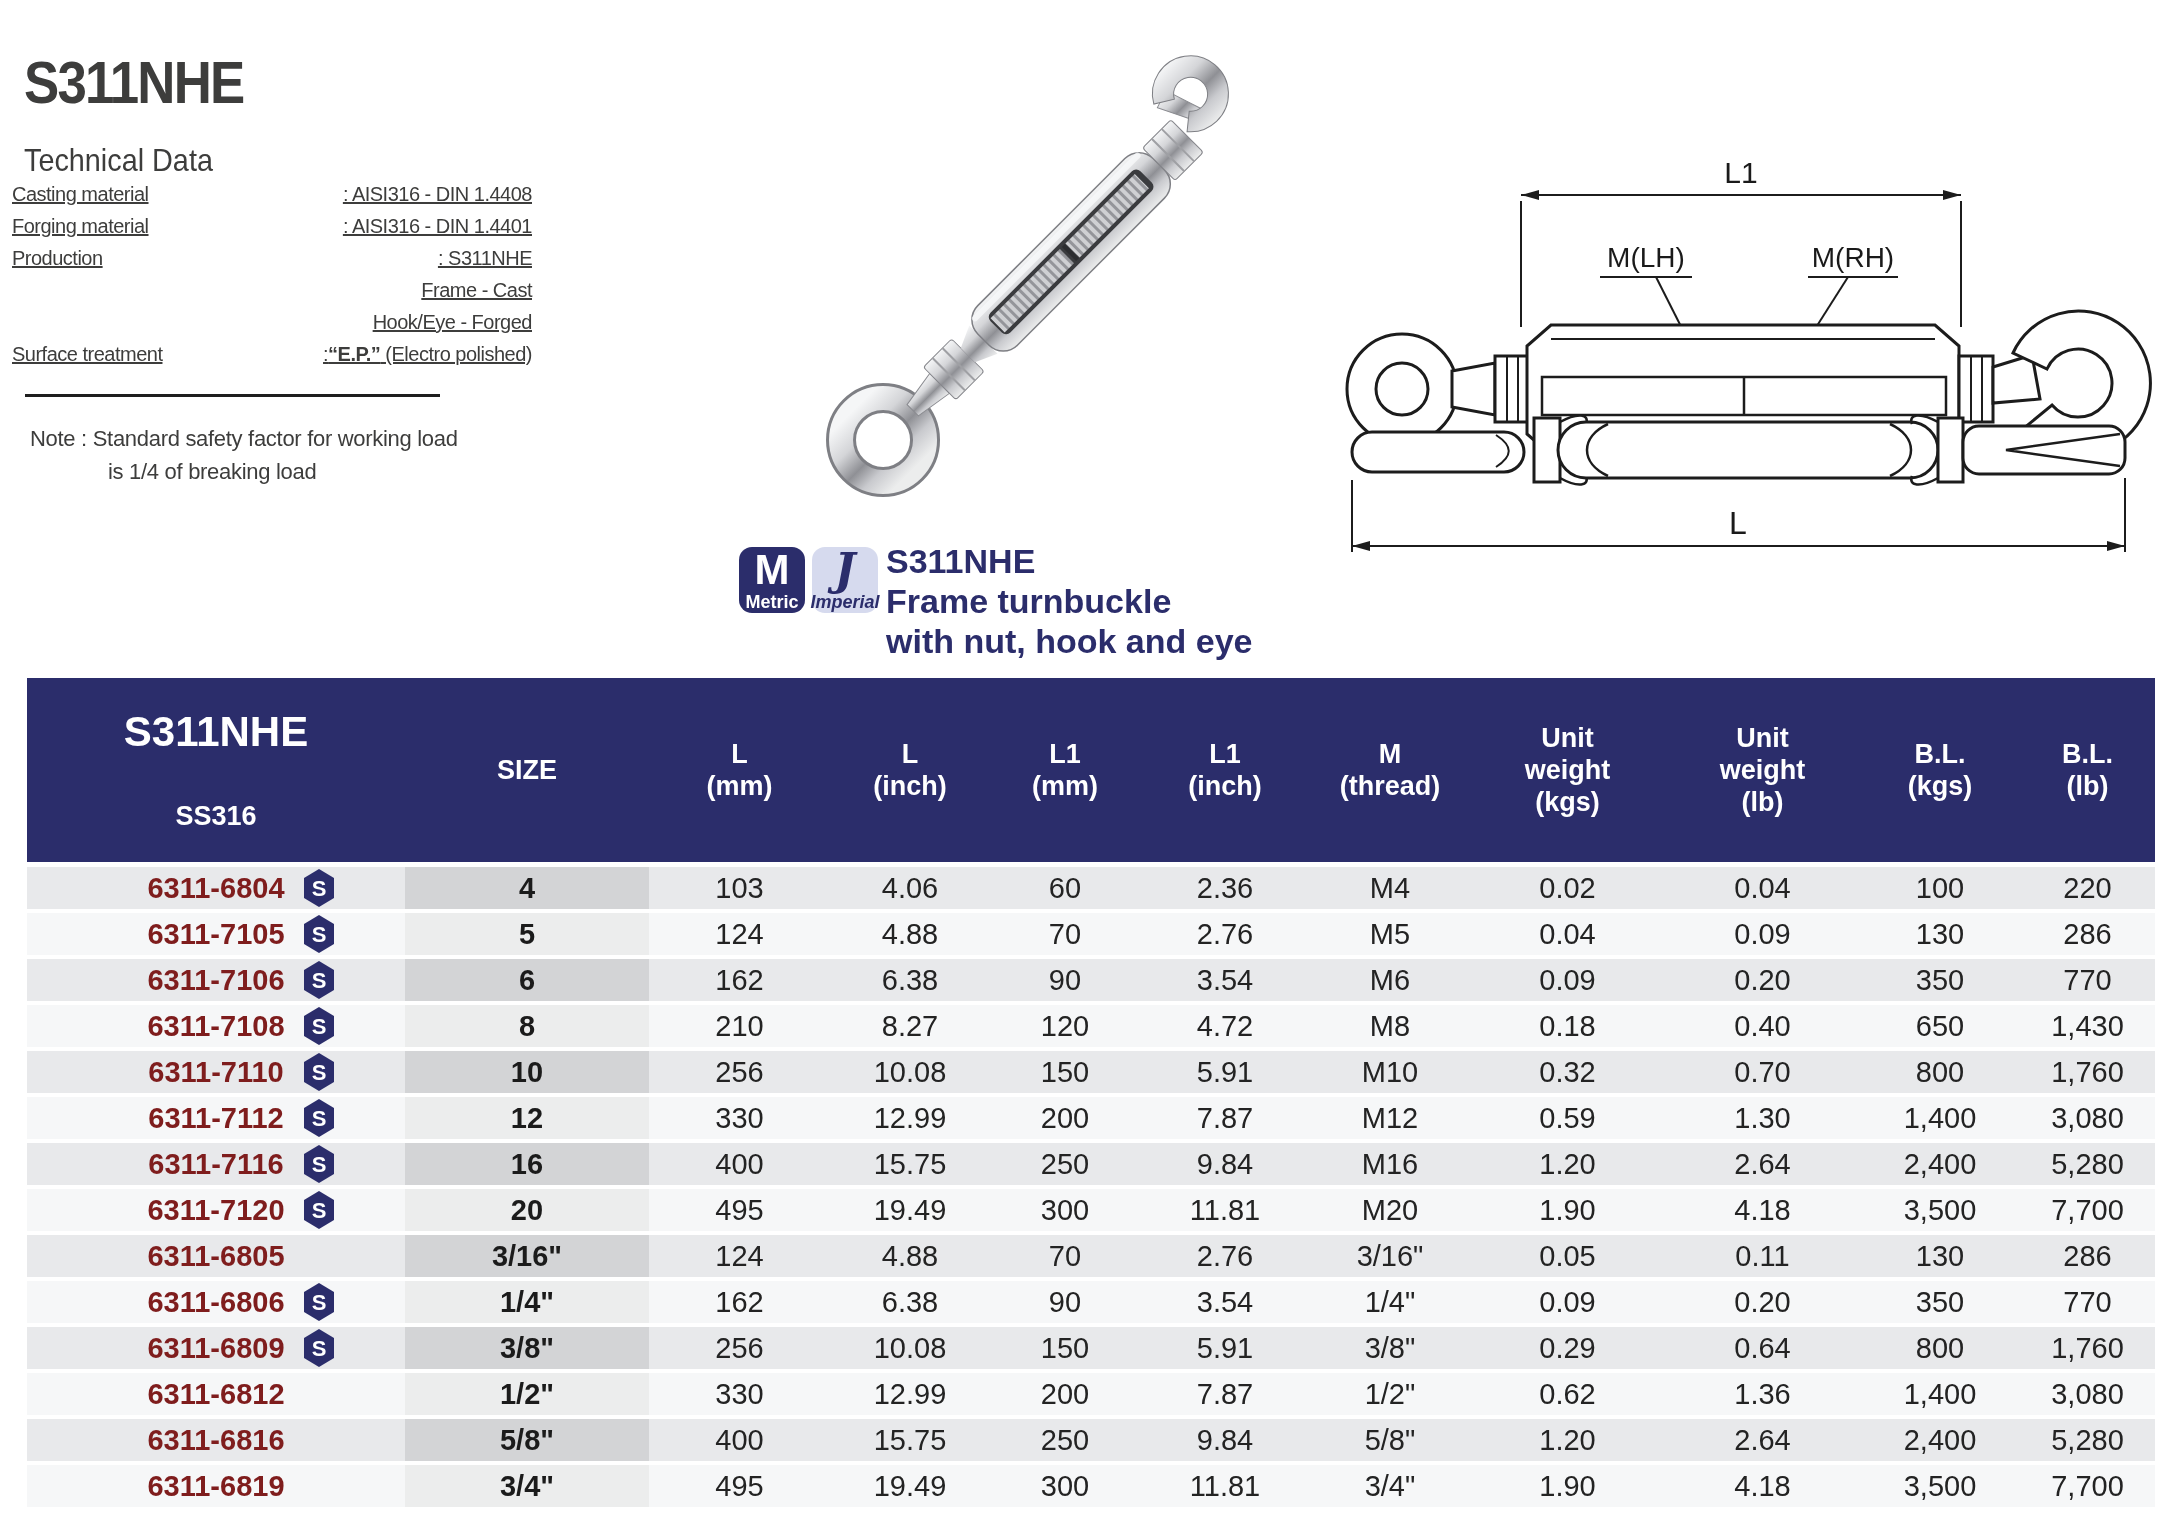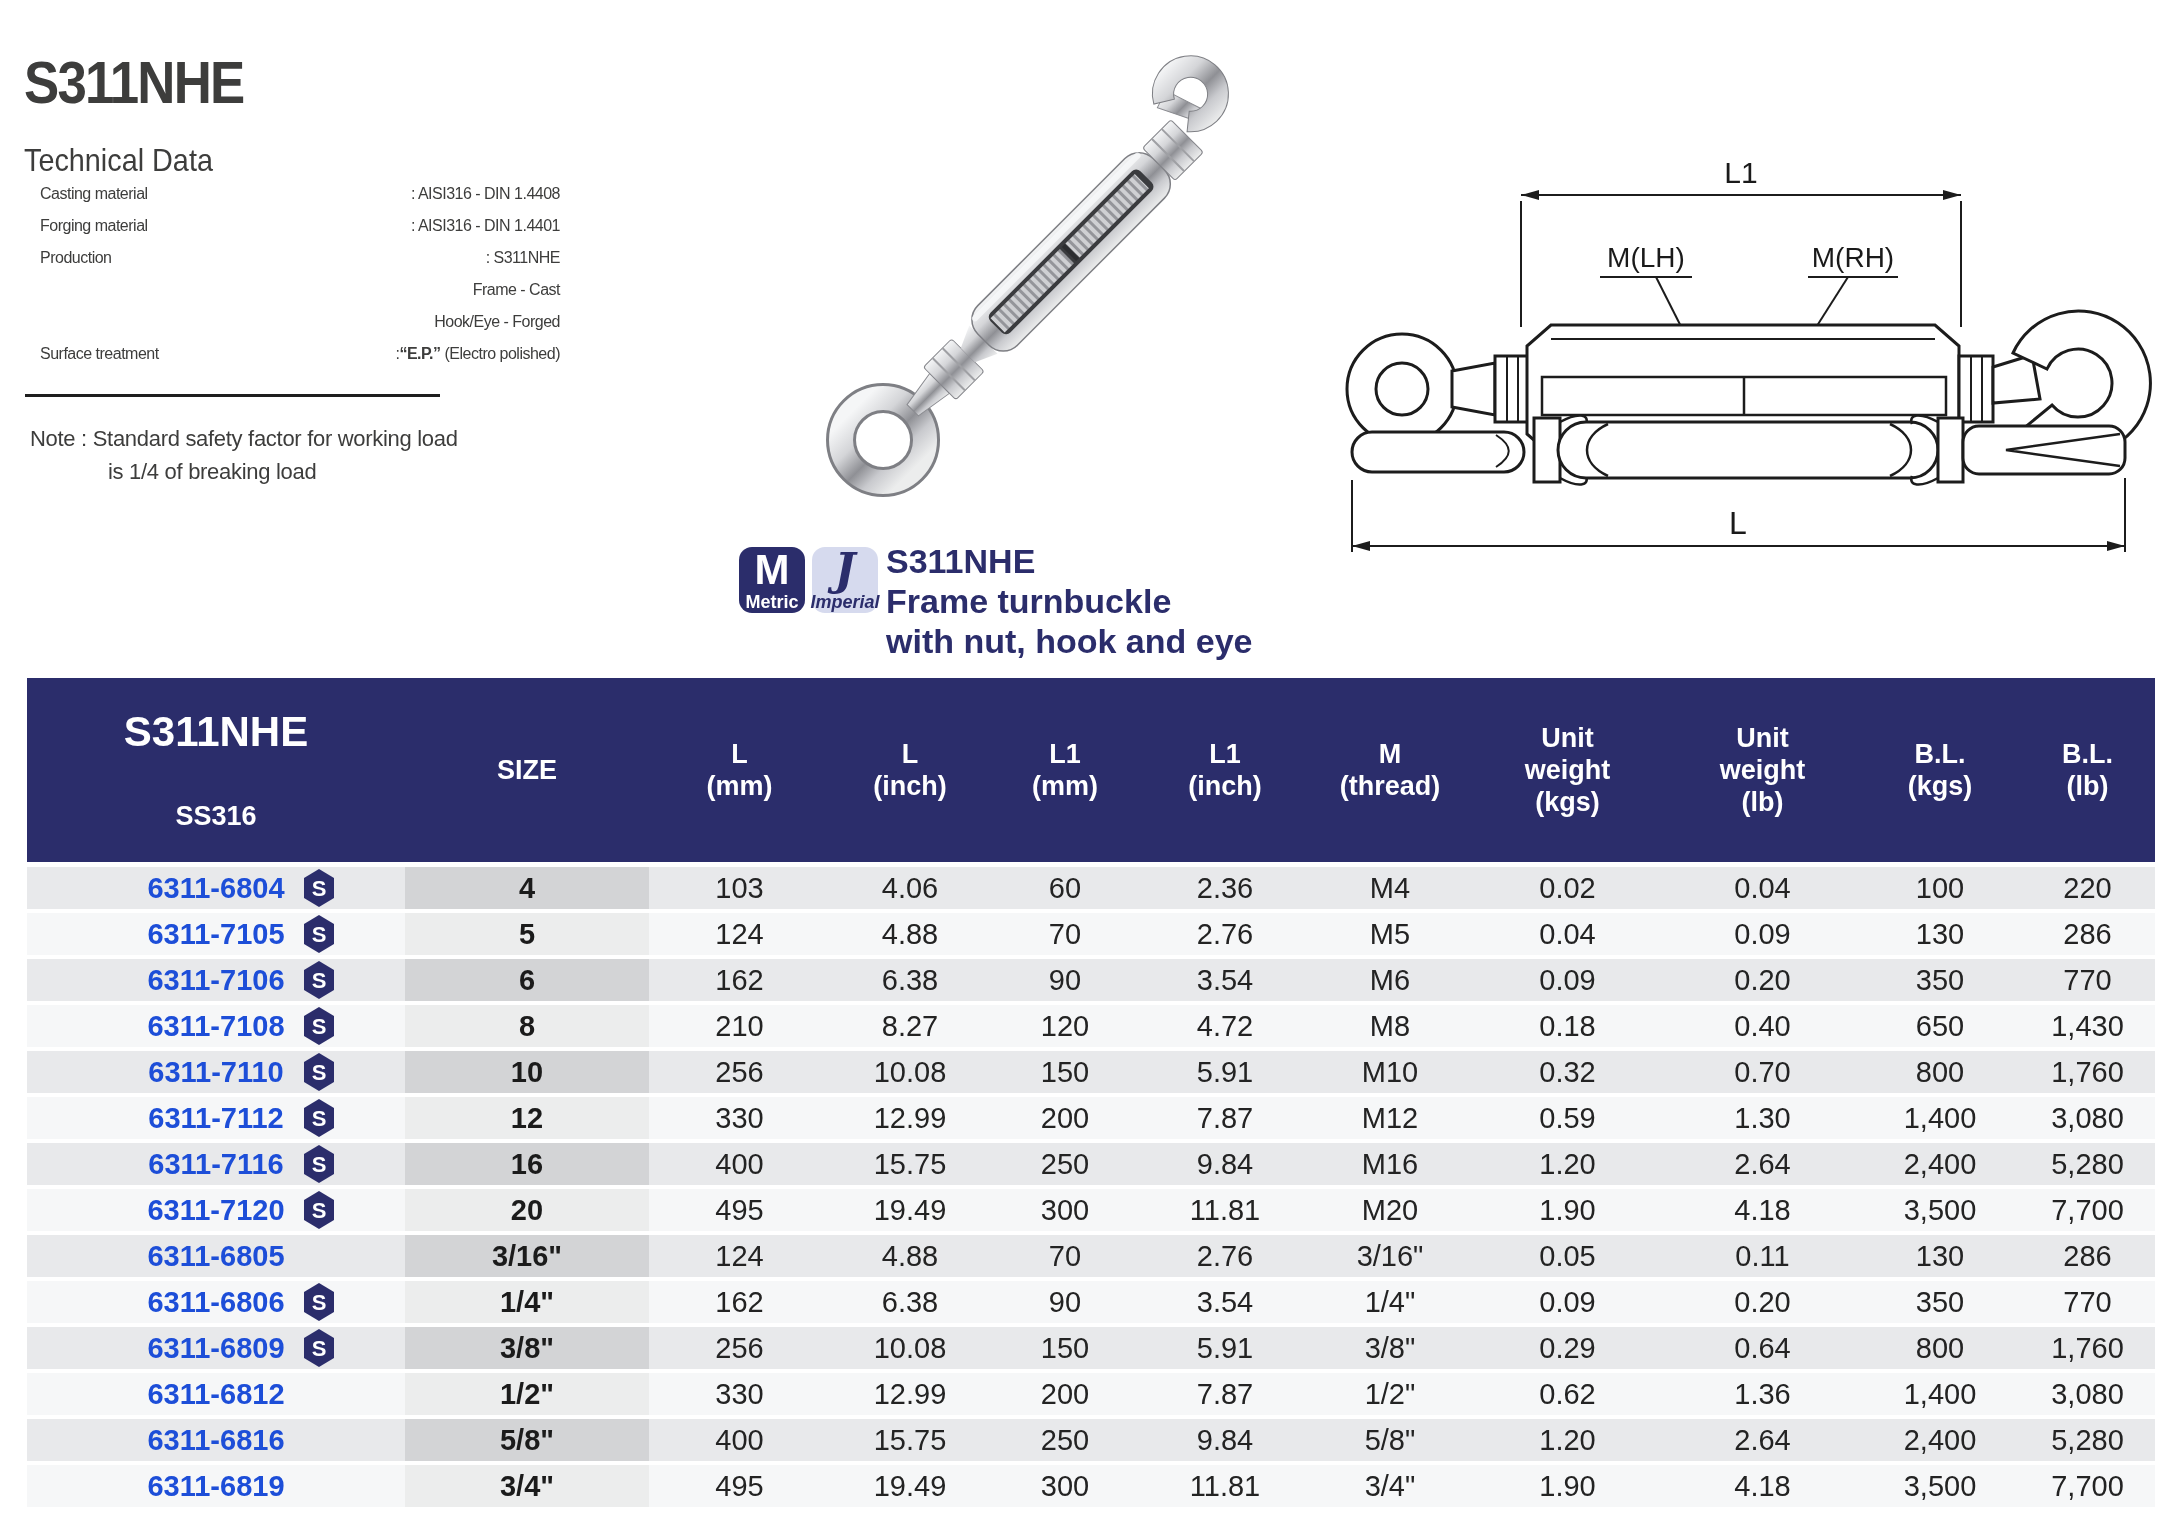--- a/index.html
+++ b/index.html
@@ -7,21 +7,21 @@
     --size-dark:#d3d4d6; --size-light:#eceded; --line-art:#1c1c1c; --text-dark:#3d3d3c;
   }
   html,body{margin:0;padding:0;}
   body{
     width:2180px;height:1528px;position:relative;background:#fff;overflow:hidden;
     font-family:"Liberation Sans","DejaVu Sans",sans-serif;color:var(--text-dark);
   }
   
   .page-title{position:absolute;left:24px;top:48px;font-size:60px;font-weight:bold;letter-spacing:-2px;color:var(--text-dark);transform:scaleX(.88);transform-origin:left top;white-space:nowrap;}
   .section-title{position:absolute;left:24px;top:142px;font-size:32px;color:var(--text-dark);transform:scaleX(.9);transform-origin:left top;white-space:nowrap;}
-  .spec-list{position:absolute;left:40px;top:178px;width:520px;font-size:16px;letter-spacing:-0.5px;}
+  .spec-list{position:absolute;left:12px;top:178px;width:520px;font-size:20px;letter-spacing:-0.5px;text-decoration:underline;}
   .spec-row{display:flex;line-height:32px;white-space:nowrap;}
   .spec-label{flex:0 0 178px;}
   .spec-value{flex:1;text-align:right;}
   .spec-value.indent{padding-left:15px;}
   .divider{position:absolute;left:25px;top:394px;width:415px;height:3px;background:#1e1e1e;}
   .note{position:absolute;left:30px;top:422px;font-size:22px;line-height:33px;letter-spacing:-0.3px;}
   .note .line2{margin-left:78px;}
   
   .badge-row{position:absolute;left:739px;top:547px;display:flex;align-items:flex-start;}
   .badge{width:66px;height:66px;border-radius:13px;display:flex;flex-direction:column;align-items:center;justify-content:space-between;box-sizing:border-box;padding:1px 0 4px 0;}
@@ -35,21 +35,21 @@
   
   .drawing{position:absolute;}
   svg{overflow:visible;}
   .dim-text{font-family:"Liberation Sans","DejaVu Sans",sans-serif;fill:#1a1a1a;}
   
   .spec-table{position:absolute;left:27px;top:678px;width:2128px;border-collapse:separate;border-spacing:0;table-layout:fixed;}
   .spec-table th{background:var(--navy);color:#fff;font-weight:bold;font-size:27px;line-height:32px;text-align:center;vertical-align:middle;white-space:pre-line;height:125px;border-bottom:5px solid #fff;padding:0;}
   .spec-table th .h-title{font-size:42px;line-height:44px;}
   .spec-table th .h-sub{font-size:27px;line-height:28px;margin-top:16px;}
   .spec-table td{height:42px;border-bottom:4px solid #fff;text-align:center;vertical-align:middle;font-size:29px;color:#232323;padding:0;white-space:nowrap;}
-  .spec-table td.code{font-weight:bold;color:#1d4ed8;position:relative;}
+  .spec-table td.code{font-weight:bold;color:#7f1d1d;position:relative;}
   .spec-table td.size{font-weight:bold;color:#1b1b1b;}
   .spec-table tr:nth-child(odd) td{background:var(--row-dark);}
   .spec-table tr:nth-child(even) td{background:var(--row-light);}
   .spec-table tr:nth-child(odd) td.size{background:var(--size-dark);}
   .spec-table tr:nth-child(even) td.size{background:var(--size-light);}
   .sicon{position:absolute;left:calc(50% + 88px);top:50%;transform:translateY(-50%);width:30px;height:38px;display:inline-block;}
 </style>
 </head>
 <body>
 

